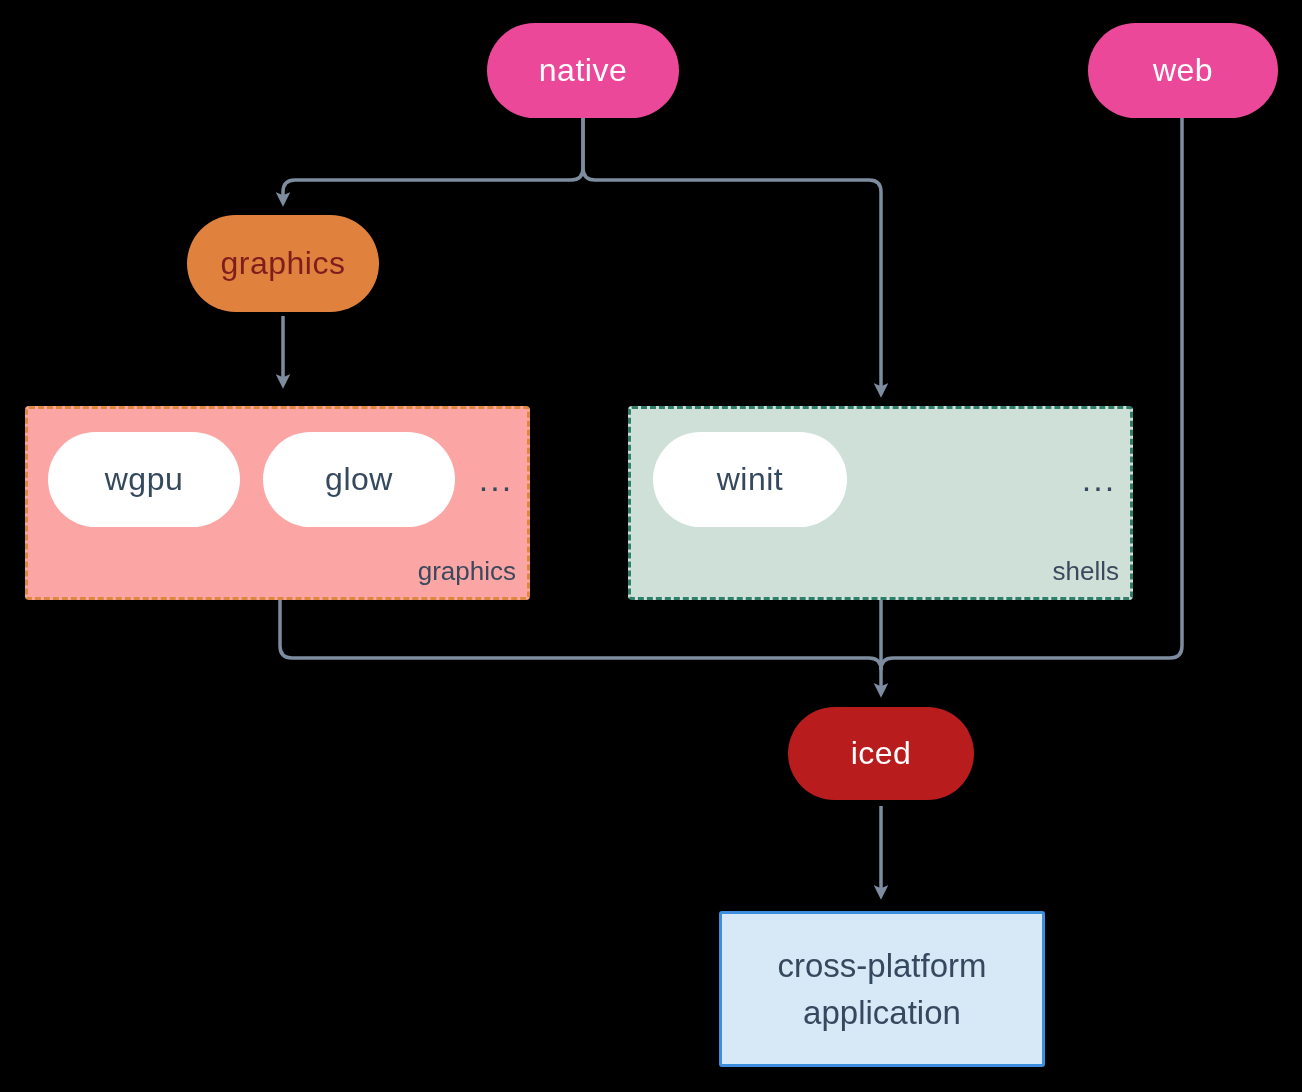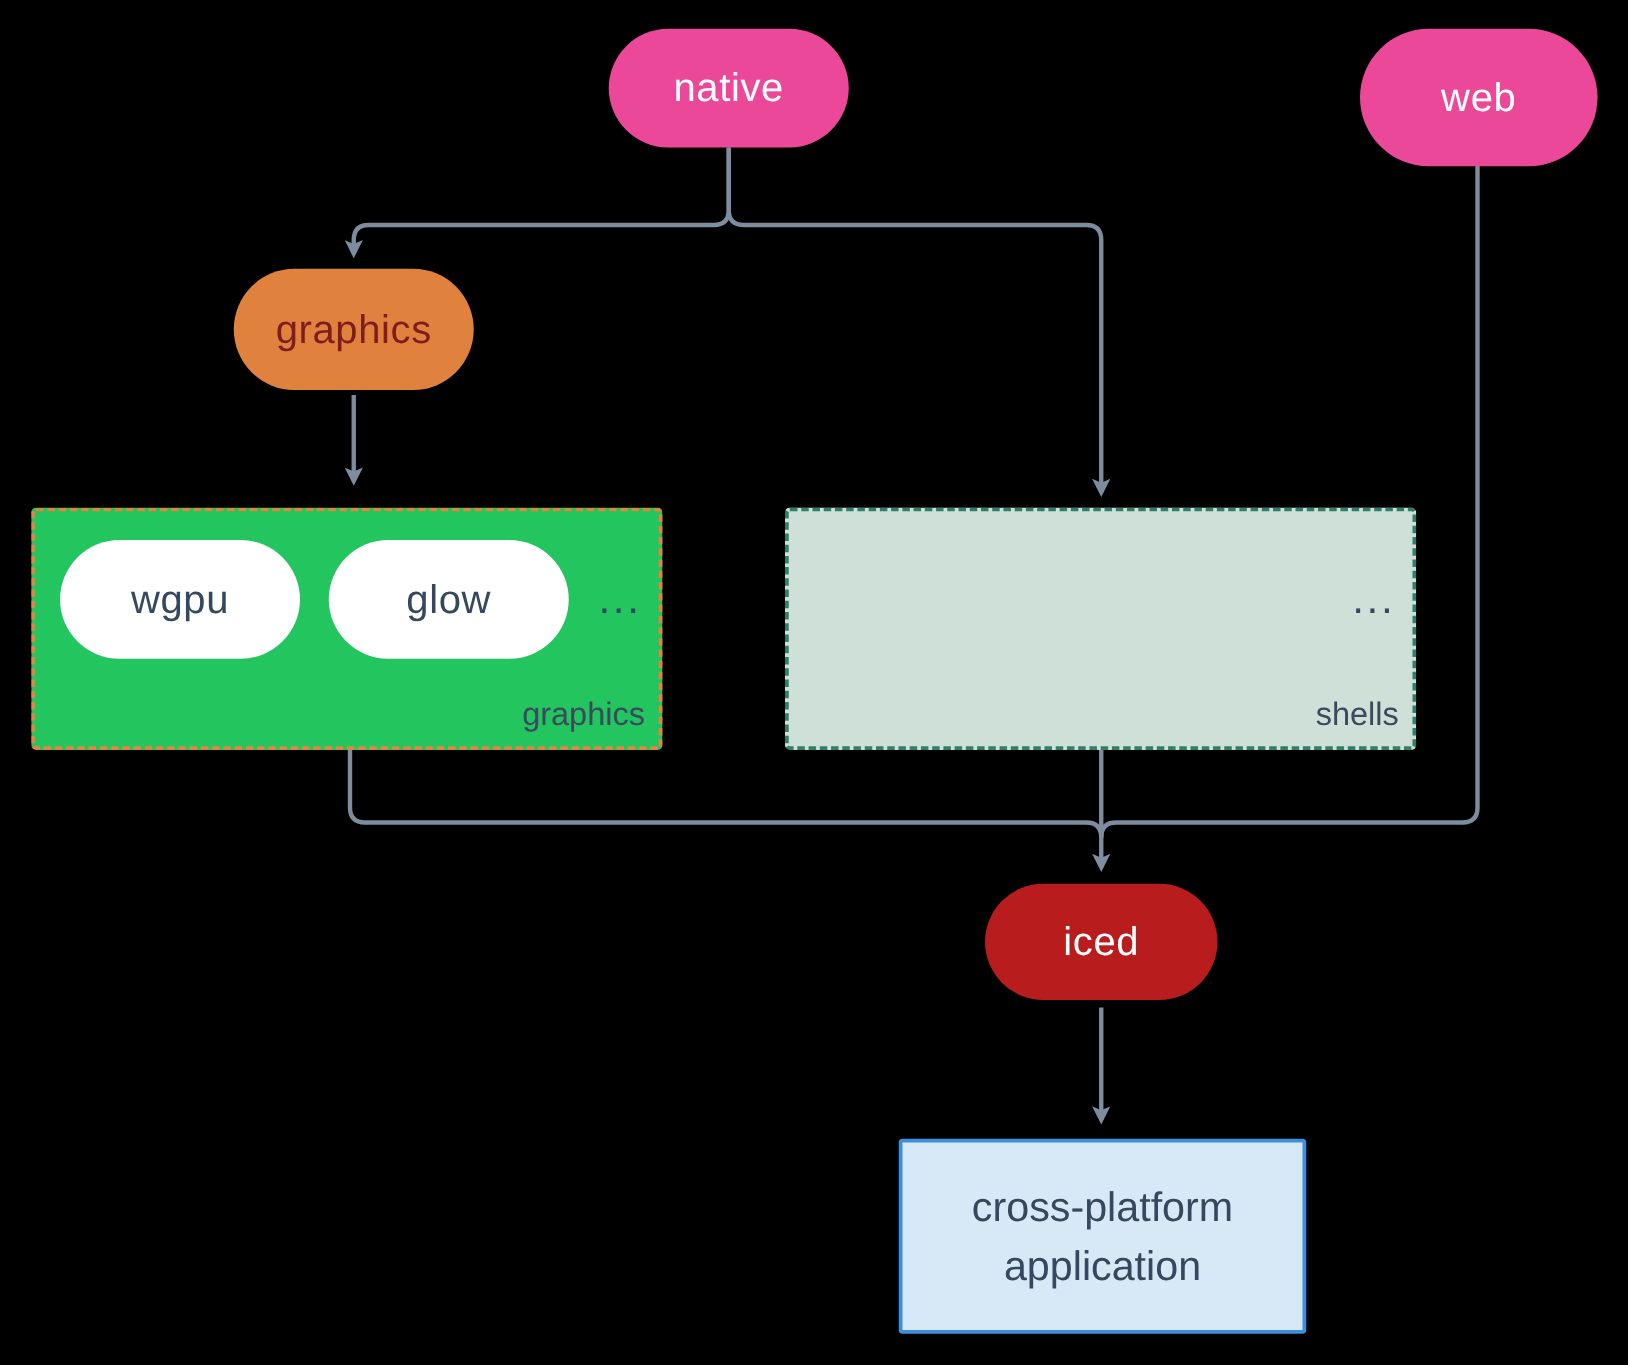--- a/index.html
+++ b/index.html
@@ -35,30 +35,30 @@
     border-radius: 999px;
     font-size: 32px;
     letter-spacing: 0.5px;
   }
   .pill-purple { background: #ec4899; color: #ffffff; }
   .pill-orange { background: #e0823d; color: #7f1d1d; }
   .pill-blue   { background: #b91c1c; color: #ffffff; }
   .pill-white  { background: #ffffff; color: #35495e; position: absolute; }
 
   .node-native   { left: 487px; top: 23px;  width: 192px; height: 95px; }
-  .node-web      { left: 1088px; top: 23px; width: 190px; height: 110px; }
+  .node-web      { left: 1088px; top: 23px; width: 190px; height: 95px; }
   .node-graphics { left: 187px; top: 215px; width: 192px; height: 97px; }
   .node-iced     { left: 788px; top: 707px; width: 186px; height: 93px; }
 
   .group {
     border-radius: 4px;
   }
   .group-renderers {
     left: 25px; top: 406px; width: 505px; height: 194px;
-    background: #22c55e;
+    background: #fca5a5;
     border: 3px dashed #e0873f;
   }
   .group-shells {
     left: 628px; top: 406px; width: 505px; height: 194px;
     background: #cfe0d9;
     border: 3px dashed #2f7f6b;
   }
   .group .pill-white { top: 23px; height: 95px; }
   .group-renderers .item-0 { left: 20px;  width: 192px; }
   .group-renderers .item-1 { left: 235px; width: 192px; }
@@ -139,20 +139,23 @@
       <span>wgpu</span>
     </div>
     <div class="pill pill-white item-1">
       <span>glow</span>
     </div>
     <div class="ellipsis">...</div>
     <div class="group-label">graphics</div>
   </div>
 
   <div class="group group-shells">
+    <div class="pill pill-white item-0">
+      <span>winit</span>
+    </div>
     <div class="ellipsis">...</div>
     <div class="group-label">shells</div>
   </div>
 
   <div class="node pill pill-blue node-iced">
     <span>iced</span>
   </div>
 
   <div class="appbox">
     <span>cross-platform</span>

